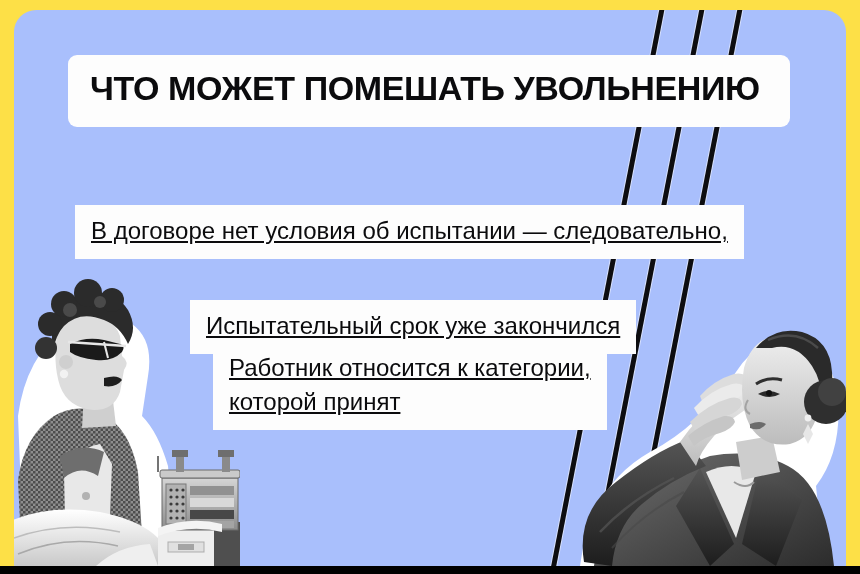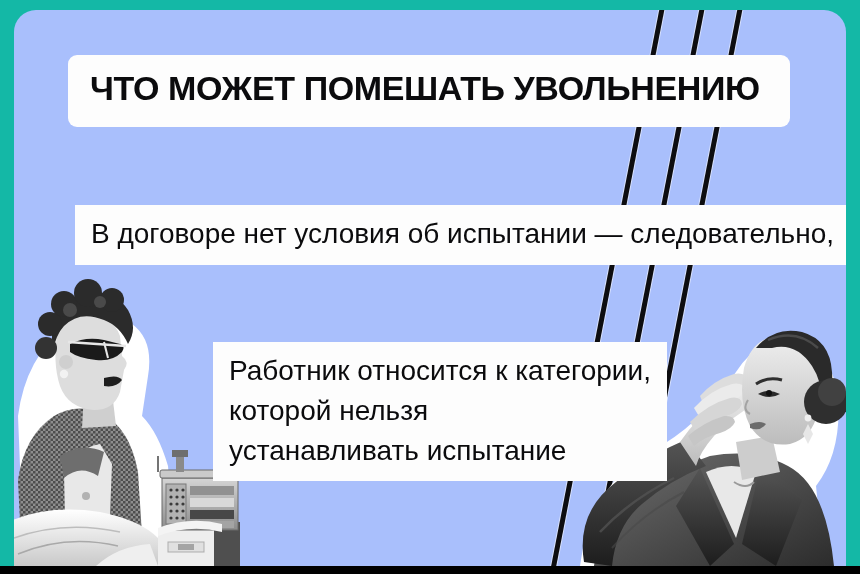--- a/index.html
+++ b/index.html
@@ -5,21 +5,21 @@
   * { margin:0; padding:0; box-sizing:border-box; }
   html, body {
     width:860px; height:574px;
     background:#000;
     font-family:"Liberation Sans", sans-serif;
     overflow:hidden;
   }
   #stage {
     position:relative;
     width:860px; height:574px;
-    background:#14b8a6;
+    background:#fde047;
     overflow:hidden;
   }
   
   .card {
     position:absolute;
     left:14px; top:10px;
     width:832px; height:556px;
     background:#a9bffc;
     border-radius:22px 22px 0 0;
     overflow:hidden;
@@ -59,23 +59,24 @@
   }
   .title-box .ln {
     font-weight:bold;
     font-size:34px;
     line-height:1.28;
     letter-spacing:-0.4px;
     white-space:nowrap;
   }
   .body-box { padding:9px 16px 11px 16px; }
   .body-box .ln {
-    font-size:28px;
+    font-size:24px;
     line-height:1.42;
     white-space:nowrap;
+    text-decoration:underline;
   }
   .box-1 { left:61px; top:195px; }
   .box-2 { left:176px; top:290px; }
   .box-3 { left:199px; top:332px; }
 
   
   .bottom-bar {
     position:absolute; left:0; bottom:0;
     width:860px; height:8px; background:#000;
   }
@@ -253,23 +254,25 @@
     </svg>
 
     <div class="box title-box">
       <div class="ln">ЧТО МОЖЕТ ПОМЕШАТЬ УВОЛЬНЕНИЮ</div>
     </div>
 
     <div class="box body-box box-1">
       <div class="ln">В договоре нет условия об испытании — следовательно,</div>
     </div>
 
+    <div class="box body-box box-2">
+      <div class="ln">Испытательный срок уже закончился</div>
+    </div>
 
     <div class="box body-box box-3">
       <div class="ln">Работник относится к категории,</div>
-      <div class="ln">которой нельзя</div>
-      <div class="ln">устанавливать испытание</div>
+      <div class="ln">которой принят</div>
     </div>
 
   </div>
 
   <div class="bottom-bar"></div>
 </div>
 
 </body></html>

